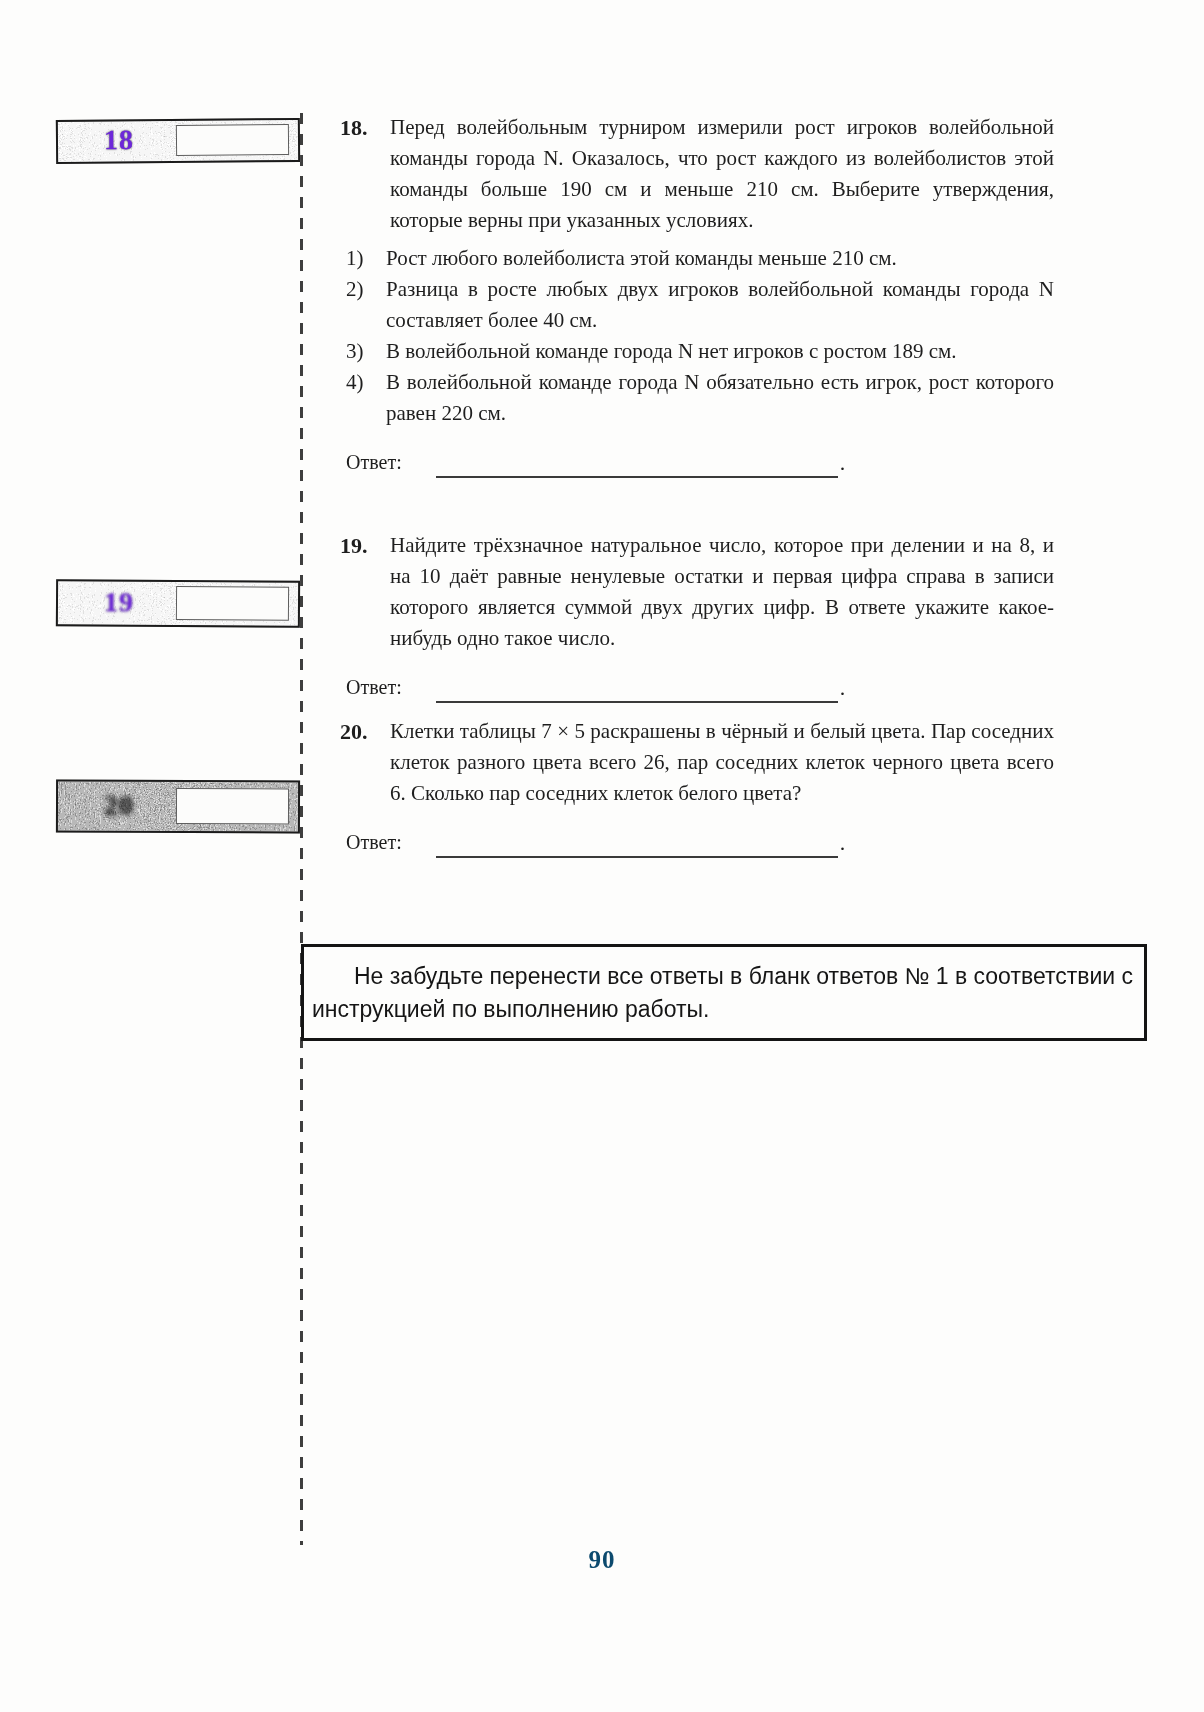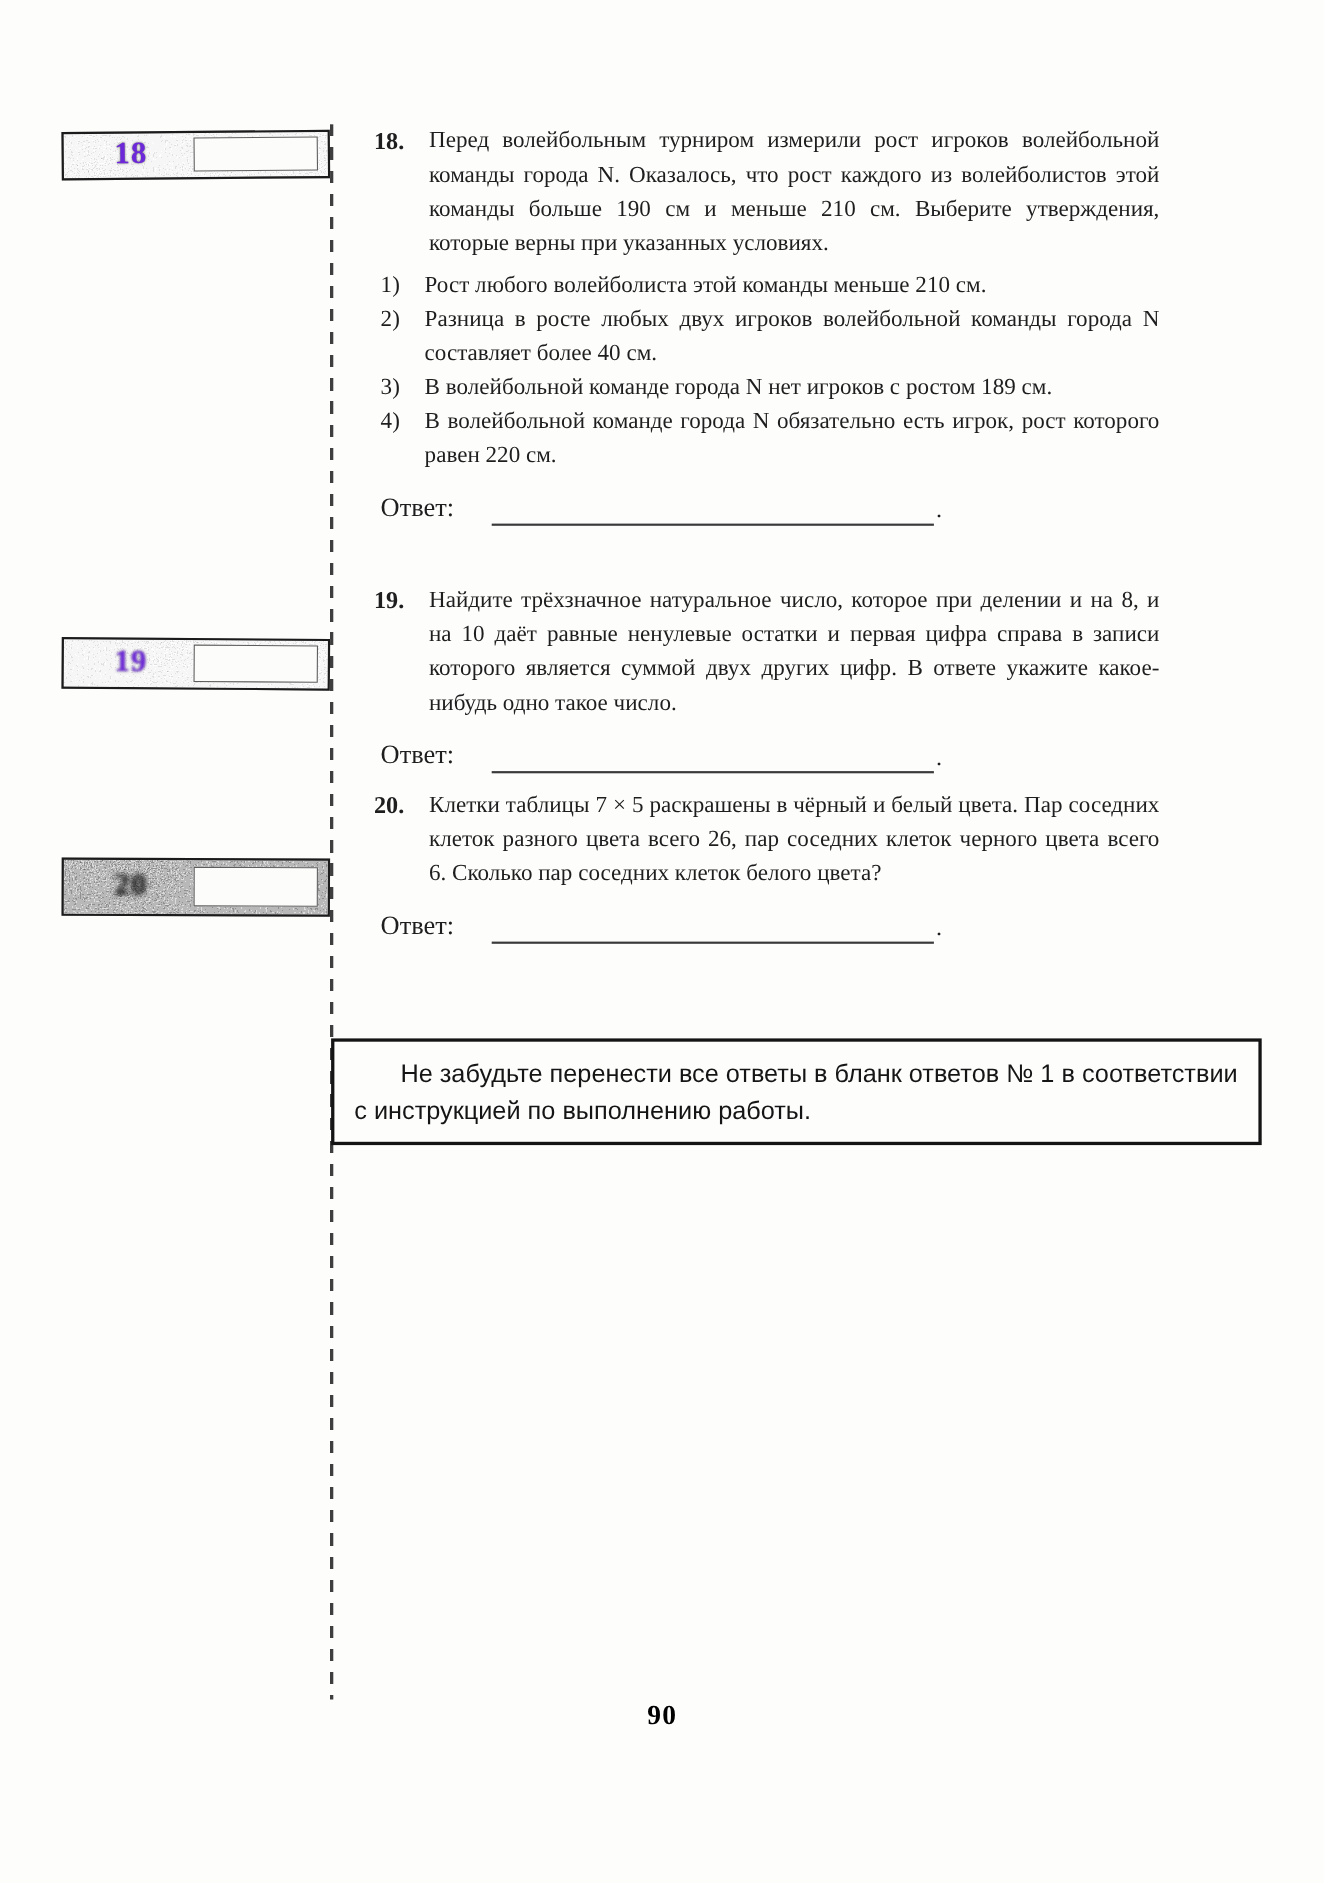--- a/index.html
+++ b/index.html
@@ -43,39 +43,39 @@
   #p20{top:716px;}
   .prob-row{display:flex;margin-left:44px;}
   .prob-num{flex:0 0 50px;font-weight:700;font-size:22px;}
   .prob-text{flex:1;text-align:justify;}
   .statements{margin-left:50px;margin-top:7px;}
   .stmt{display:flex;}
   .stmt-num{flex:0 0 40px;}
   .stmt-text{flex:1;text-align:justify;}
   .closing{margin-left:50px;margin-top:9px;text-align:justify;}
   .answer-row{margin-left:50px;margin-top:18px;display:flex;align-items:flex-end;}
-  .answer-label{font-size:24px;}
+  .answer-label{font-size:20px;}
   .answer-line{
     flex:0 0 402px;height:24px;margin-left:34px;
     border-bottom:2px solid #3a3a3a;
   }
   .answer-period{font-size:22px;margin-left:2px;}
 
   
   .note-box{
     position:absolute;left:301px;top:944px;width:846px;box-sizing:border-box;
-    border:3px solid #141414;padding:13px 18px 12px;
+    border:3px solid #141414;padding:13px 8px 12px;
     font-family:"Liberation Sans","DejaVu Sans",sans-serif;
     font-size:23px;line-height:33px;color:#151515;
   }
   .note-text{text-indent:42px;}
 
   .page-num{
     position:absolute;top:1546px;left:0;width:100%;text-align:center;
-    font-size:25px;font-weight:700;letter-spacing:1px;color:#000000;
+    font-size:25px;font-weight:700;letter-spacing:1px;color:#0c4a6e;
   }
   .svg-defs{position:absolute;width:0;height:0;overflow:hidden;}
 </style>
 </head>
 <body>
 
 <svg class="svg-defs" aria-hidden="true">
   <defs>
     <filter id="speckle" x="0" y="0" width="100%" height="100%">
       <feTurbulence type="fractalNoise" baseFrequency="0.9" numOctaves="2" seed="7" stitchTiles="stitch"></feTurbulence>

